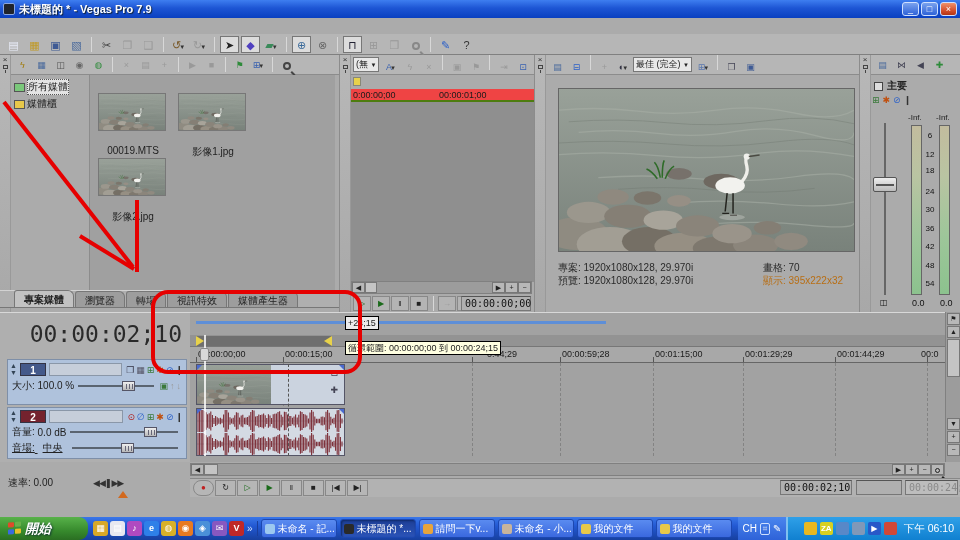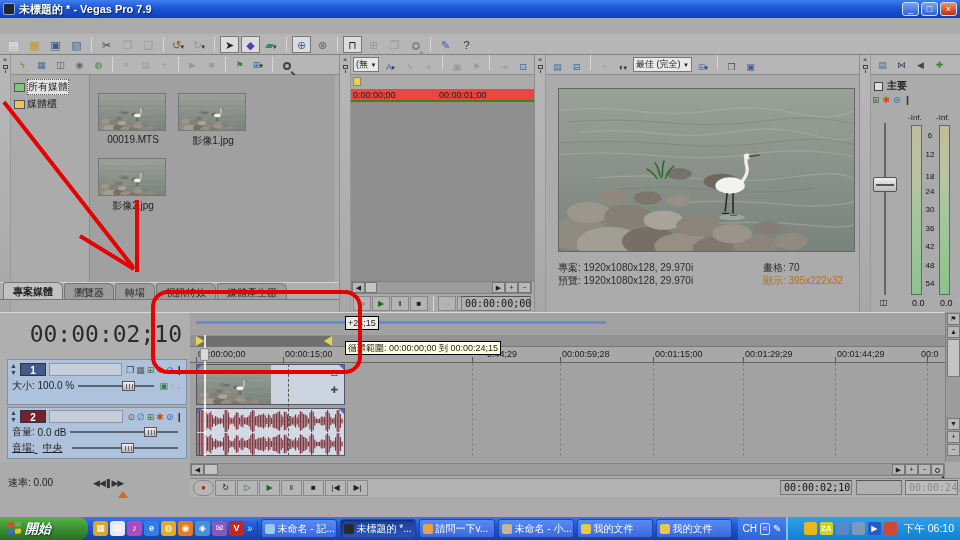--- a/index.html
+++ b/index.html
@@ -37,22 +37,22 @@
   .ptb{position:absolute;left:11px;top:0;right:0;height:20px;background:#B6B6B6;border-bottom:1px solid #8c8c8c;
     display:flex;align-items:center;padding-left:2px;}
   
   .tree{position:absolute;left:11px;top:20px;width:78px;bottom:18px;padding-top:3px;}
   .titem{display:flex;align-items:center;font-size:10px;padding:1px 1px;white-space:nowrap;}
   .titem .ic{width:11px;height:9px;margin:0 2px;border:1px solid #555;}
   .titem.sel .lb{background:#E4E4E4;border:1px dotted #555;}
   .mitems{position:absolute;left:89px;top:20px;right:4px;bottom:18px;background:#A0A0A0;border-left:1px solid #8c8c8c;}
   .mitem{position:absolute;width:70px;text-align:center;}
   .mitem .thumb{width:68px;height:38px;border:1px solid #777;background:#889;overflow:hidden;}
-  .mitem .mlabel{font-size:10px;margin-top:3px;}
-  .tabs{position:absolute;left:0;bottom:12px;right:0;height:18px;background:#AFAFAF;border-top:1px solid #d2d2d2;display:flex;align-items:flex-end;padding-left:3px;border-bottom:1px solid #777;}
+  .mitem .mlabel{font-size:10px;margin-top:14px;}
+  .tabs{position:absolute;left:0;bottom:4px;right:0;height:18px;background:#AFAFAF;border-top:1px solid #d2d2d2;display:flex;align-items:flex-end;padding-left:14px;border-bottom:1px solid #777;}
   .tab{font-size:10px;padding:2px 9px 2px;background:#9d9d9d;border:1px solid #777;border-bottom:none;
     border-radius:3px 6px 0 0;margin-right:1px;height:16px;}
   .tab.active{background:#C2C2C2;font-weight:bold;height:17px;}
   
   .sel-box{height:15px;background:#E8E8E8;border:1px solid #777;font-size:9px;padding:0 2px;display:flex;align-items:center;margin-right:2px;}
   .t-marker{position:absolute;left:13px;top:22px;width:8px;height:9px;background:#E8D24A;border:1px solid #887;}
   .t-ruler{position:absolute;left:11px;right:0;top:34px;height:13px;border-bottom:2px solid #4d7c0f;font-size:9px;color:#1a1a1a;background:#ef4444;}
   .t-empty{position:absolute;left:11px;right:0;top:47px;bottom:30px;background:#8F8F8F;}
   .scrollbar{position:absolute;height:13px;background:#9c9c9c;border:1px solid #808080;display:flex;}
   .sbtn{width:13px;height:11px;background:#B8B8B8;border:1px solid #777;font-size:7px;line-height:10px;text-align:center;color:#222;}
@@ -377,21 +377,21 @@
         <span style="color: rgb(46, 98, 200);">⊘</span>
         <span style="color: rgb(51, 51, 51);">❙</span>
       </div>
     <span class="minf" style="left:48px;">-Inf.</span>
     <span class="minf" style="left:76px;">-Inf.</span>
     <div class="meter" style="left:51px;"></div>
     <div class="meter" style="left:79px;"></div>
     <div id="mscale">
         <span class="mscale" style="left: 63px; top: 76px;">6</span>
         <span class="mscale" style="left: 63px; top: 94.5px;">12</span>
-        <span class="mscale" style="left: 63px; top: 117px;">18</span>
+        <span class="mscale" style="left: 63px; top: 111px;">18</span>
         <span class="mscale" style="left: 63px; top: 131.5px; text-align: center;">24</span>
         <span class="mscale" style="left: 63px; top: 150px;">30</span>
         <span class="mscale" style="left: 63px; top: 168.5px;">36</span>
         <span class="mscale" style="left: 63px; top: 187px; text-align: center;">42</span>
         <span class="mscale" style="left: 63px; top: 205.5px;">48</span>
         <span class="mscale" style="left: 63px; top: 224px;">54</span>
       </div>
     <div class="fader-groove"></div>
     <div class="fader-handle"></div>
     <span class="mval" style="left:52px;">0.0</span>

